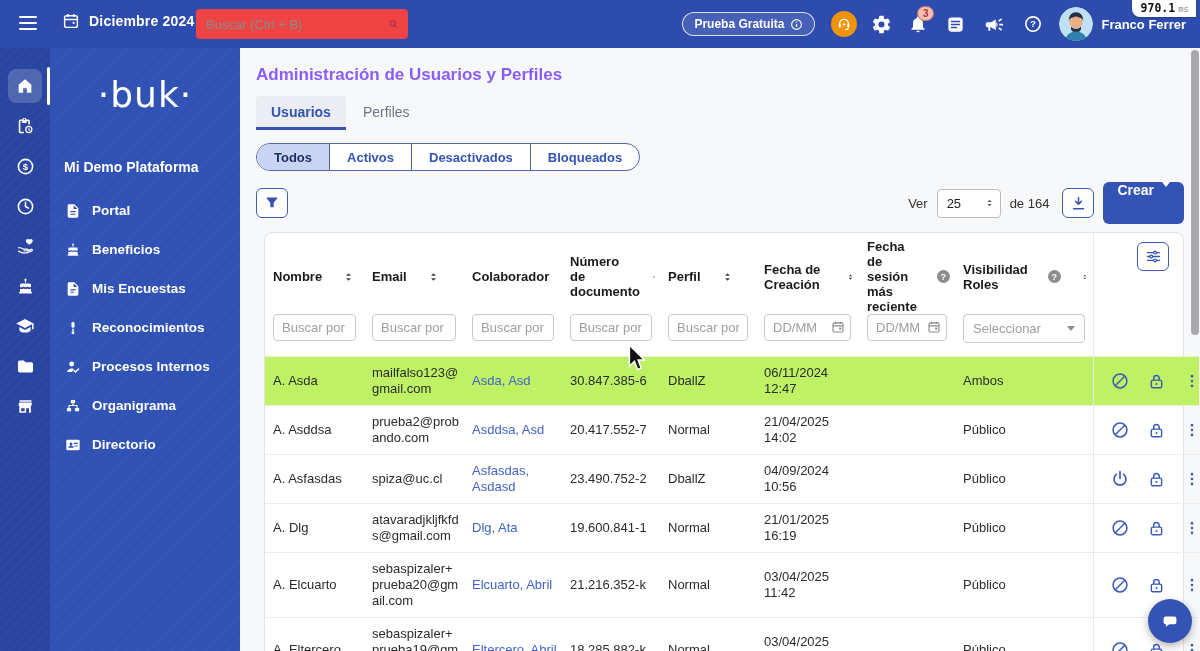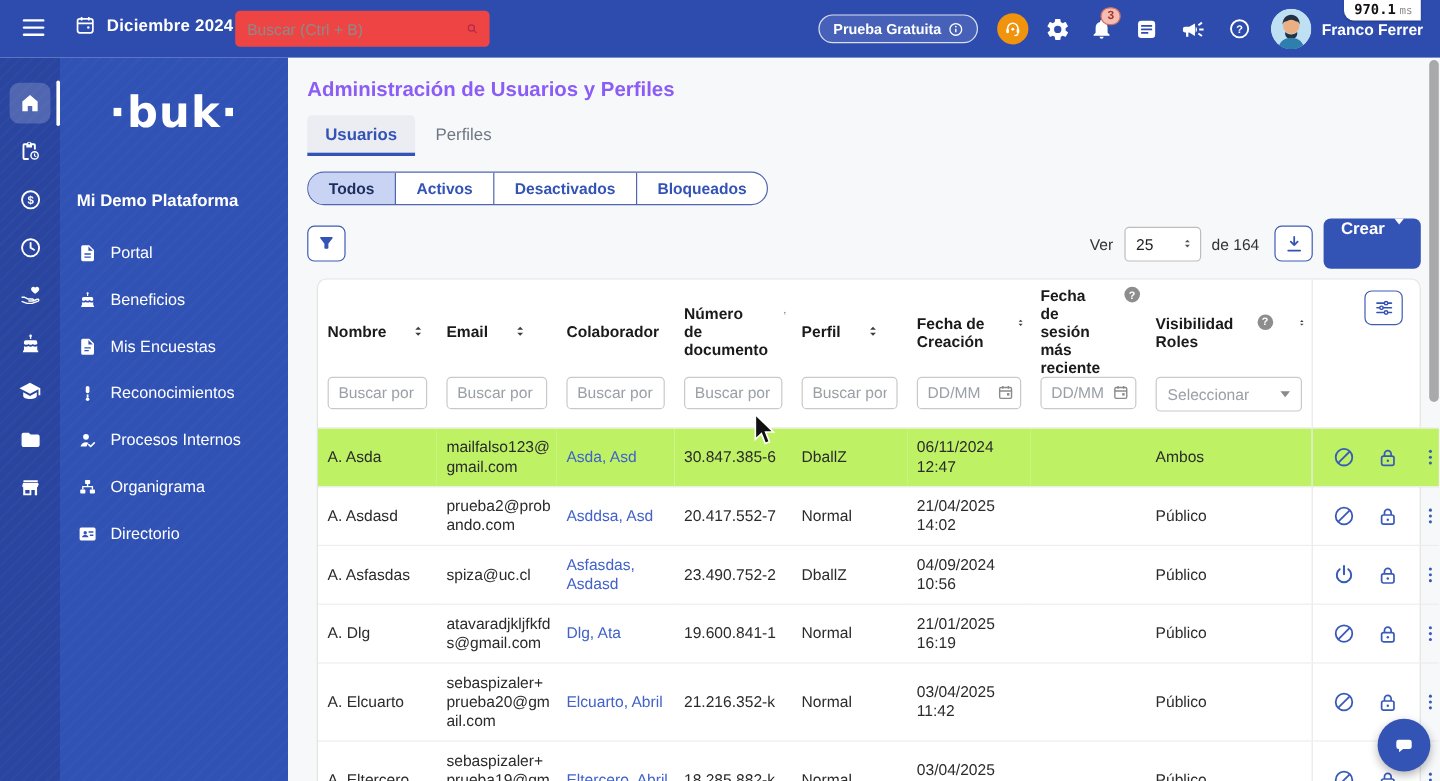--- a/index.html
+++ b/index.html
@@ -22,39 +22,39 @@
   .tb-right{position:absolute;right:14px;top:0;height:48px;display:flex;align-items:center}
   .trial-pill{display:flex;align-items:center;gap:6px;height:22px;padding:0 11px;border:1.5px solid rgba(255,255,255,.8);
       border-radius:12px;background:rgba(255,255,255,.12);color:#fff;font-size:12px;font-weight:bold;margin-right:16px}
   .tb-ic{width:22px;height:22px;display:flex;align-items:center;justify-content:center;position:relative}
   .orange-circle{width:26px;height:26px;border-radius:50%;background:#f0930d;display:flex;align-items:center;justify-content:center;margin-right:13px}
   .mr14{margin-right:15px}.mr16{margin-right:17px}
   .bell-badge{position:absolute;top:-7px;left:10px;background:#f6beb2;border:1px solid #cf6f63;color:#a8352c;
       font-size:10px;font-weight:bold;border-radius:8px;padding:0 4.5px;line-height:13px}
   .avatar{width:34px;height:34px;border-radius:50%;overflow:hidden;margin-right:8px;flex:none}
   .user-name{color:#fff;font-size:13px;font-weight:700;white-space:nowrap}
-  .perf{position:absolute;top:0;right:16px;background:#fff;border-radius:0 0 0 8px;padding:1px 7px 2px 9px;
+  .perf{position:absolute;top:0;right:4px;background:#fff;border-radius:0 0 0 8px;padding:1px 7px 2px 9px;
       display:flex;align-items:baseline;gap:3px;z-index:40;box-shadow:0 1px 2px rgba(0,0,0,.2)}
   .perf b{font-family:"DejaVu Sans Mono",monospace;font-size:11.5px;color:#111}
   .perf span{font-size:9px;color:#8a8a8a;font-family:"DejaVu Sans Mono",monospace}
 
   
   .rail{position:absolute;top:48px;left:0;width:50px;bottom:0;background:#2a45a0;z-index:20;
       background-image:repeating-linear-gradient(-45deg,rgba(255,255,255,.02) 0 2px,transparent 2px 7px)}
   .rail-item{position:relative;width:50px;height:40px;display:flex;align-items:center;justify-content:center}
   .rail-item.first{margin-top:18px}
   .rail-item.active::before{content:"";position:absolute;left:8px;top:3px;width:34px;height:34px;background:rgba(255,255,255,.18);border-radius:8px}
   .rail-item.active::after{content:"";position:absolute;right:0;top:1px;width:3px;height:38px;background:#fff;border-radius:2px}
   .rail-item svg{position:relative}
   .menu{position:absolute;top:48px;left:50px;width:190px;bottom:0;background:#3052b4;z-index:20;
       background-image:repeating-linear-gradient(-45deg,rgba(255,255,255,.018) 0 2px,transparent 2px 8px)}
-  .logo{margin-top:26px;text-align:center;color:#fff;font-size:36px;font-weight:bold;letter-spacing:1px;font-family:"DejaVu Sans",sans-serif}
+  .logo{margin-top:26px;text-align:center;color:#fff;font-size:36px;font-weight:normal;letter-spacing:1px;font-family:"DejaVu Sans",sans-serif}
   .company{margin:44px 0 0 14px;color:#fff;font-size:14px;font-weight:bold}
   .nav{margin-top:16px}
-  .nav-item{display:flex;align-items:center;gap:11px;height:39px;padding-left:15px;color:#fff;font-size:13.5px;font-weight:400;cursor:pointer}
+  .nav-item{display:flex;align-items:center;gap:11px;height:39px;padding-left:15px;color:#fff;font-size:13.5px;font-weight:700;cursor:pointer}
 
   
   .content{position:absolute;top:48px;left:240px;right:0;bottom:0;padding:16px 0 0 16px}
   h1.page-title{margin:0;font-size:17px;line-height:22px;font-weight:bold;color:#8b5cf6}
   .tabs{display:flex;gap:2px;margin-top:10px}
   .tab{padding:8px 15px 7px;font-size:14px;color:#6f7684;border-bottom:3px solid transparent}
   .tab.active{color:#3353b5;font-weight:bold;background:#ebedf3;border-radius:4px 4px 0 0;border-bottom:3px solid #3353b5}
   .segments{display:inline-flex;margin-top:13px;border:1px solid #5166ad;border-radius:15px;overflow:hidden;background:#fff;height:26px}
   .segment{display:flex;align-items:center;padding:0 17px;font-size:13px;font-weight:bold;color:#3353b5;border-right:1px solid #5166ad}
   .segment:last-child{border-right:none}
@@ -69,21 +69,21 @@
   .crear-btn{display:flex;align-items:flex-start;gap:8px;background:#3353b5;color:#fff;font-size:14px;font-weight:bold;
       padding:0 14px;height:42px;border-radius:6px}
   .caret-down{width:0;height:0;border-left:4.5px solid transparent;border-right:4.5px solid transparent;border-top:5px solid currentColor}
 
   
   .card{margin:8px 16px 0 8px;background:#fff;border:1px solid #e3e3e3;border-radius:8px 8px 0 0;position:relative}
   .colcfg{position:absolute;top:9px;right:14px;width:32px;height:29px;border:1px solid #3f5cb5;border-radius:6px;
       background:#fff;display:flex;align-items:center;justify-content:center;z-index:2}
   table{border-collapse:collapse;table-layout:fixed;width:934px}
   thead th{height:64px;vertical-align:middle;text-align:left;padding:6px 4px 0 8px;font-size:13px;color:#1a1a1a}
-  .th-flex{display:flex;gap:20px}
+  .th-flex{display:flex;align-items:center;gap:20px}
   .th-label{font-weight:bold;line-height:15px}
   .w-narrow{max-width:62px}
   .w-xnarrow{max-width:56px}
   .help-dot{flex:none;width:13px;height:13px;border-radius:50%;background:#8d8d8d;color:#fff;font-size:9px;font-weight:bold;
       display:flex;align-items:center;justify-content:center}
   .help-dot::after{content:"?"}
   .filter-cell{padding:0 8px 13px 8px;vertical-align:top}
   .f-input{width:100%;box-sizing:border-box;height:27px;border:1px solid #c9c9c9;border-radius:4px;padding:0 8px;font-size:13px;color:#333;background:#fff}
   .f-input::placeholder{color:#9aa0a6}
   .date-wrap{position:relative}
@@ -524,21 +524,21 @@
                   <svg width="18" height="18" viewBox="0 0 24 24" fill="currentColor">
                     <circle cx="12" cy="5.5" r="1.7"></circle>
                     <circle cx="12" cy="12" r="1.7"></circle>
                     <circle cx="12" cy="18.5" r="1.7"></circle>
                   </svg>
                 </button>
               </div>
             </td>
           </tr>
           <tr>
-            <td class="c-name">A. Asdasd</td>
+            <td class="c-name">A. Asddsa</td>
             <td class="c-email">prueba2@probando.com</td>
             <td class="c-collab"><a class="rowlink">Asddsa, Asd</a></td>
             <td class="c-doc">20.417.552-7</td>
             <td class="c-profile">Normal</td>
             <td class="c-created">
               <div>21/04/2025</div>
               <div>14:02</div>
             </td>
             <td class="c-session"></td>
             <td class="c-visibility">Público</td>

